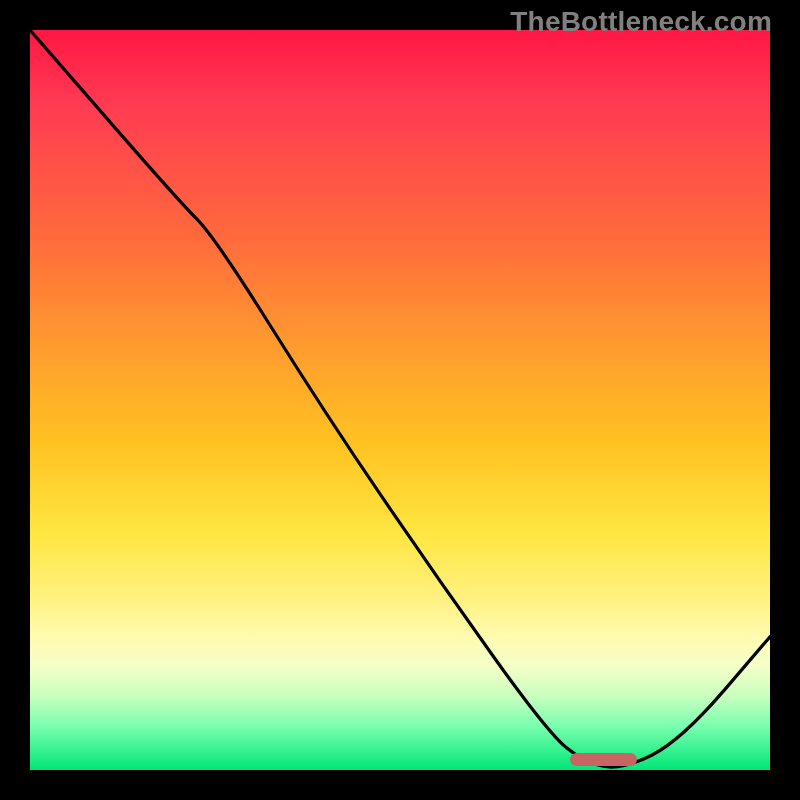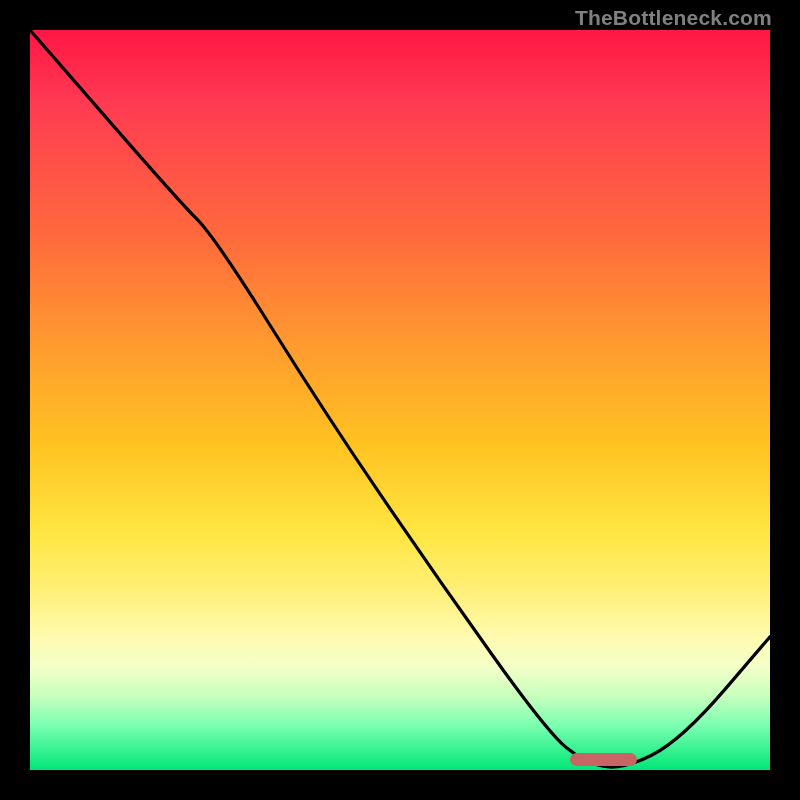--- a/index.html
+++ b/index.html
@@ -46,21 +46,21 @@
     width: 66px;
     height: 13px;
     border-radius: 7px;
     background: #c86464;
   }
   .watermark {
     position: absolute;
     top: 6px;
     right: 28px;
     color: #808080;
-    font-size: 21px;
+    font-size: 28px;
     font-weight: bold;
     letter-spacing: 0.2px;
   }
 </style>
 </head>
 <body>
 
 <div class="frame">
   <div class="plot">
     <svg class="curve" viewBox="0 0 740 740" preserveAspectRatio="none">

